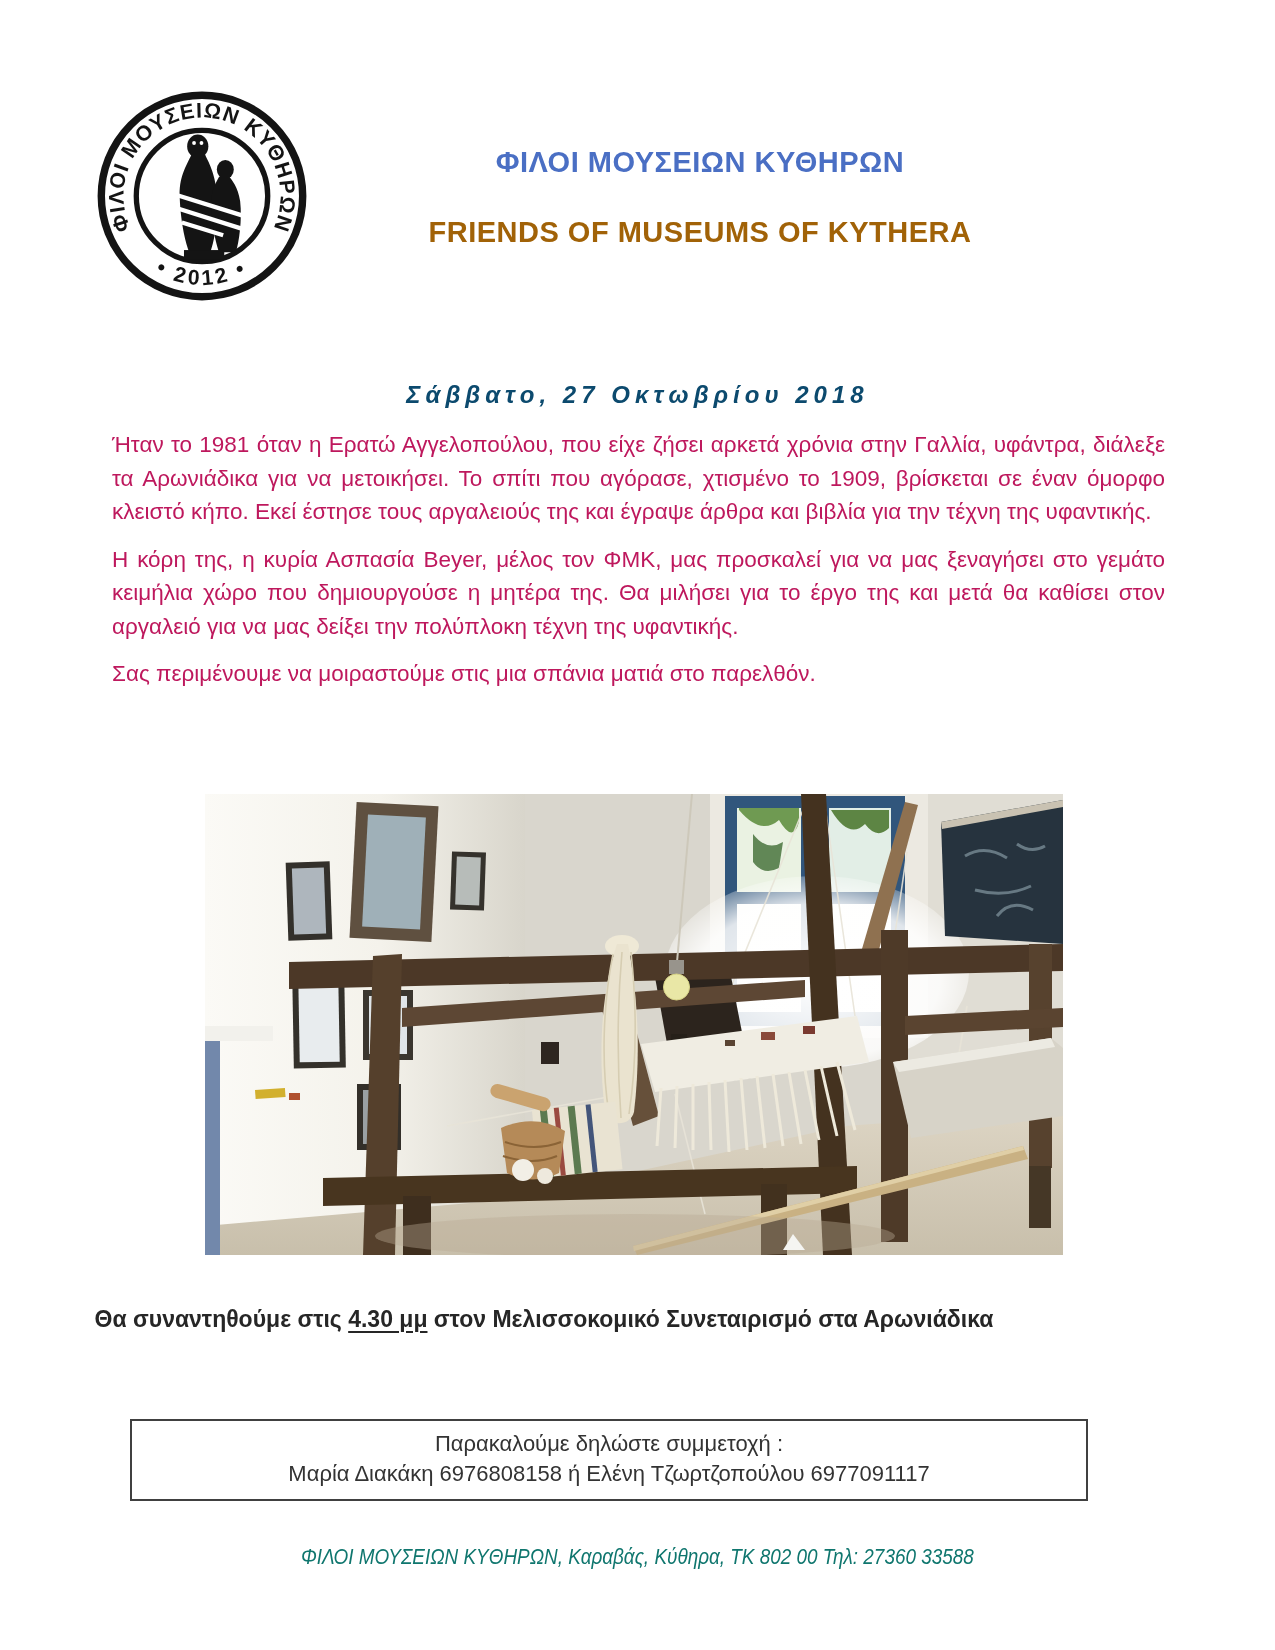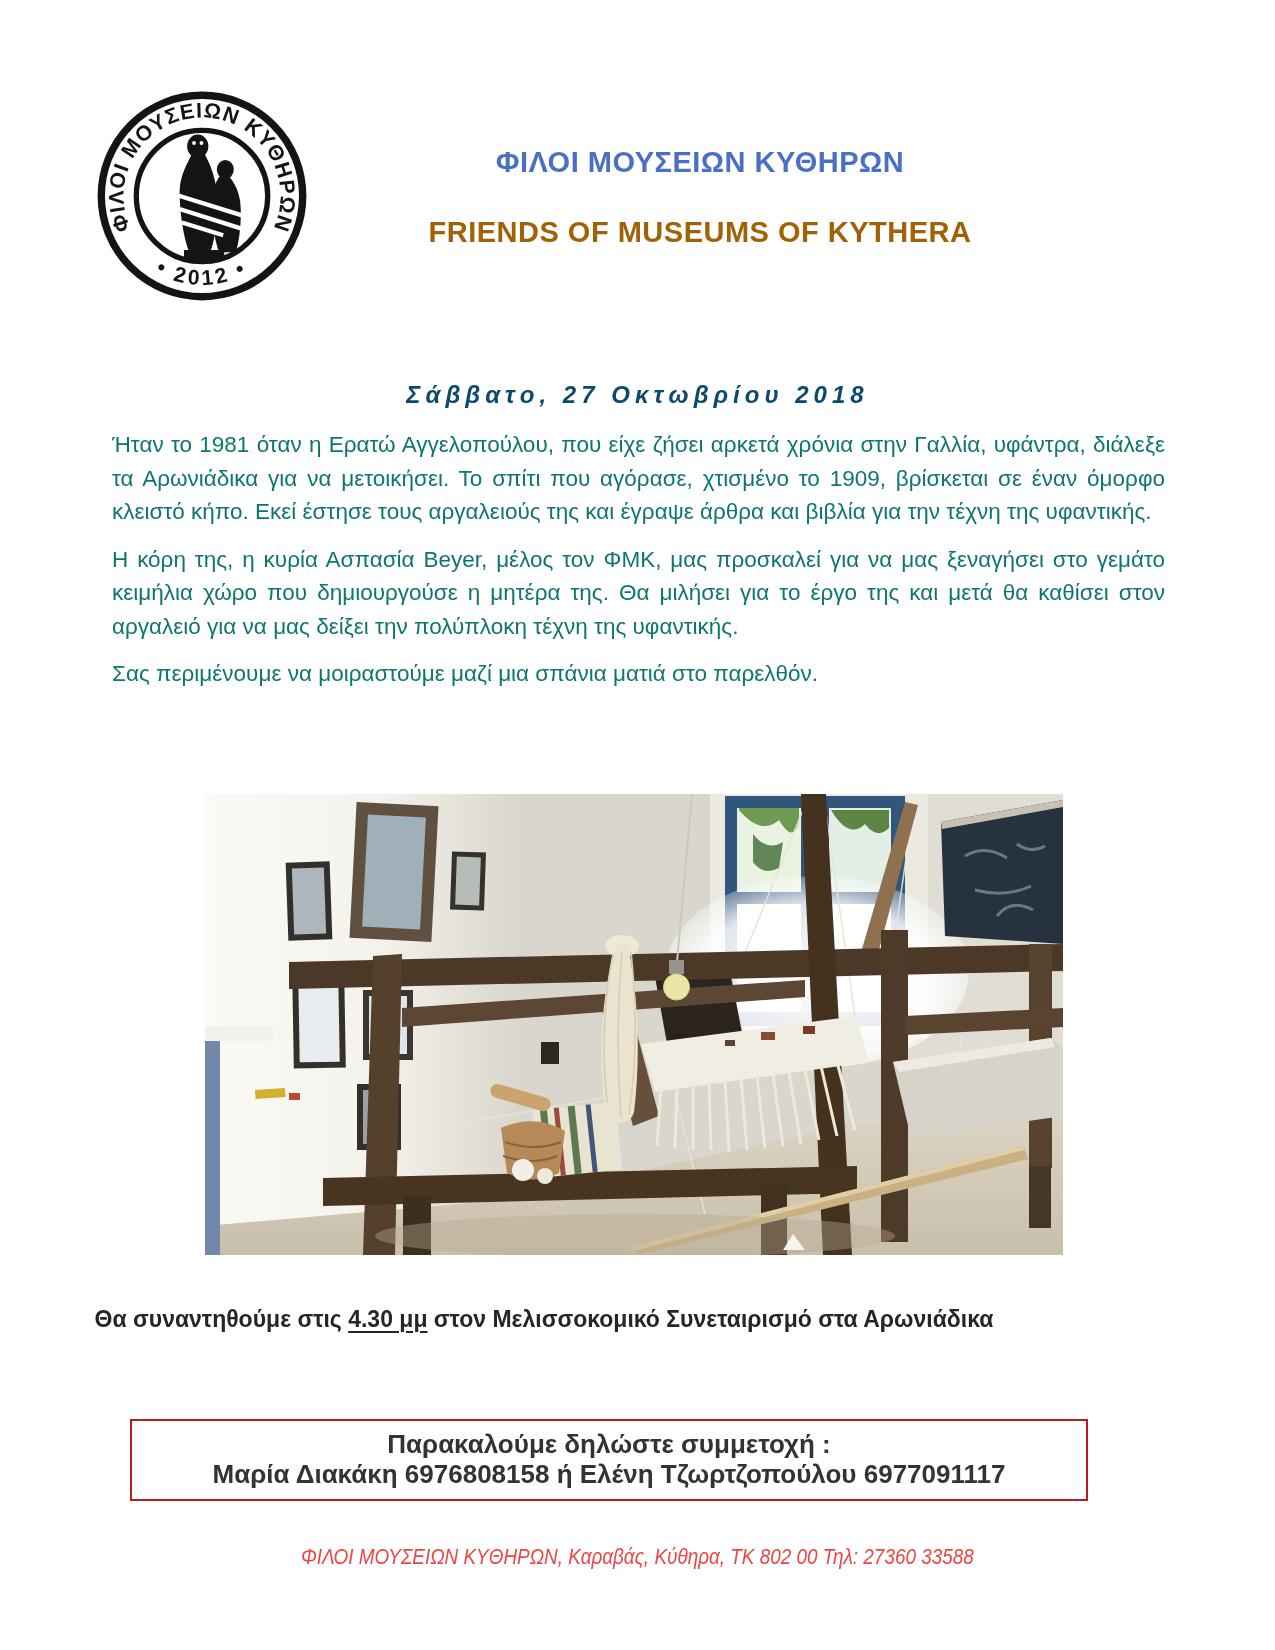--- a/index.html
+++ b/index.html
@@ -25,21 +25,21 @@
     position:absolute;left:0;top:322px;width:1275px;text-align:center;
     font-size:31px;font-weight:bold;font-style:italic;letter-spacing:7px;color:#1a1a1a;
   }
   #inv-date{
     position:absolute;left:0;top:381px;width:1275px;text-align:center;
     font-size:24px;font-weight:bold;font-style:italic;letter-spacing:5px;color:#0c4a6e;
   }
   
   #bodytext{
     position:absolute;left:112px;top:428px;width:1053px;
-    font-size:22.5px;line-height:33.5px;color:#0f766e;
+    font-size:22.5px;line-height:33.5px;color:#be185d;
   }
   #bodytext p{margin:0 0 14px 0;text-align:justify;}
   #bodytext p.last{text-align:left;}
   
   #photo{
     position:absolute;left:205px;top:794px;width:858px;height:461px;
     background:#d9d6cd;overflow:hidden;
   }
   #photo svg{display:block;width:100%;height:100%;}
   
@@ -48,28 +48,28 @@
     font-size:23px;font-weight:bold;color:#262626;
   }
   #meeting .time{
     text-decoration:underline;
     text-decoration-thickness:2px;
     text-underline-offset:4px;
   }
   
   #rsvp{
     position:absolute;left:130px;top:1419px;width:954px;
-    border:2px solid #b91c1c;
+    border:2px solid #404040;
     text-align:center;padding:8px 0 10px 0;
-    font-size:26px;line-height:30px;color:#333333;font-weight:bold;
+    font-size:22px;line-height:30px;color:#333333;
   }
   
   #footer{
     position:absolute;left:0;top:1545px;width:1275px;text-align:center;
-    font-size:21.5px;font-style:italic;color:#ef4444;
+    font-size:21.5px;font-style:italic;color:#0f766e;
   }
   #footer span{display:inline-block;transform:scaleX(0.88);transform-origin:center;}
 </style>
 </head>
 <body>
 
 <div id="page">
 
   <svg id="logo" viewBox="0 0 200 200">
     <circle cx="100" cy="100" r="95" fill="none" stroke="#141414" stroke-width="7"></circle>
@@ -104,21 +104,21 @@
   </svg>
 
   <div id="org-greek" class="org-head" style="color: rgb(74, 111, 196);">ΦΙΛΟΙ ΜΟΥΣΕΙΩΝ ΚΥΘΗΡΩΝ</div>
   <div id="org-english" class="org-head" style="color: #a16207;">FRIENDS OF MUSEUMS OF KYTHERA</div>
 
   <div id="inv-date">Σάββατο, 27 Οκτωβρίου 2018</div>
 
   <div id="bodytext">
     <p>Ήταν το 1981 όταν η Ερατώ Αγγελοπούλου, που είχε ζήσει αρκετά χρόνια στην Γαλλία, υφάντρα, διάλεξε τα Αρωνιάδικα για να μετοικήσει.  Το σπίτι που αγόρασε, χτισμένο το 1909, βρίσκεται σε έναν όμορφο κλειστό κήπο.  Εκεί έστησε τους αργαλειούς της και έγραψε άρθρα και βιβλία για την τέχνη της υφαντικής.</p>
     <p>Η κόρη της, η κυρία Ασπασία Beyer,  μέλος τον ΦΜΚ, μας προσκαλεί για να μας ξεναγήσει στο γεμάτο κειμήλια χώρο που δημιουργούσε η μητέρα της.  Θα μιλήσει για το έργο της  και μετά θα  καθίσει στον αργαλειό για να  μας δείξει την πολύπλοκη τέχνη της υφαντικής.</p>
-    <p class="last">Σας περιμένουμε να μοιραστούμε μαζί μια σπάνια ματιά στο παρελθόν.</p>
+    <p class="last">Σας περιμένουμε να μοιραστούμε στις μια σπάνια ματιά στο παρελθόν.</p>
   </div>
 
   <div id="photo">
     <svg viewBox="0 0 858 461" preserveAspectRatio="none">
       <defs>
         <linearGradient id="wallL" x1="0" y1="0" x2="1" y2="0">
           <stop offset="0" stop-color="#fbfaf6"></stop>
           <stop offset="0.55" stop-color="#f4f2eb"></stop>
           <stop offset="1" stop-color="#d8d5cb"></stop>
         </linearGradient>

